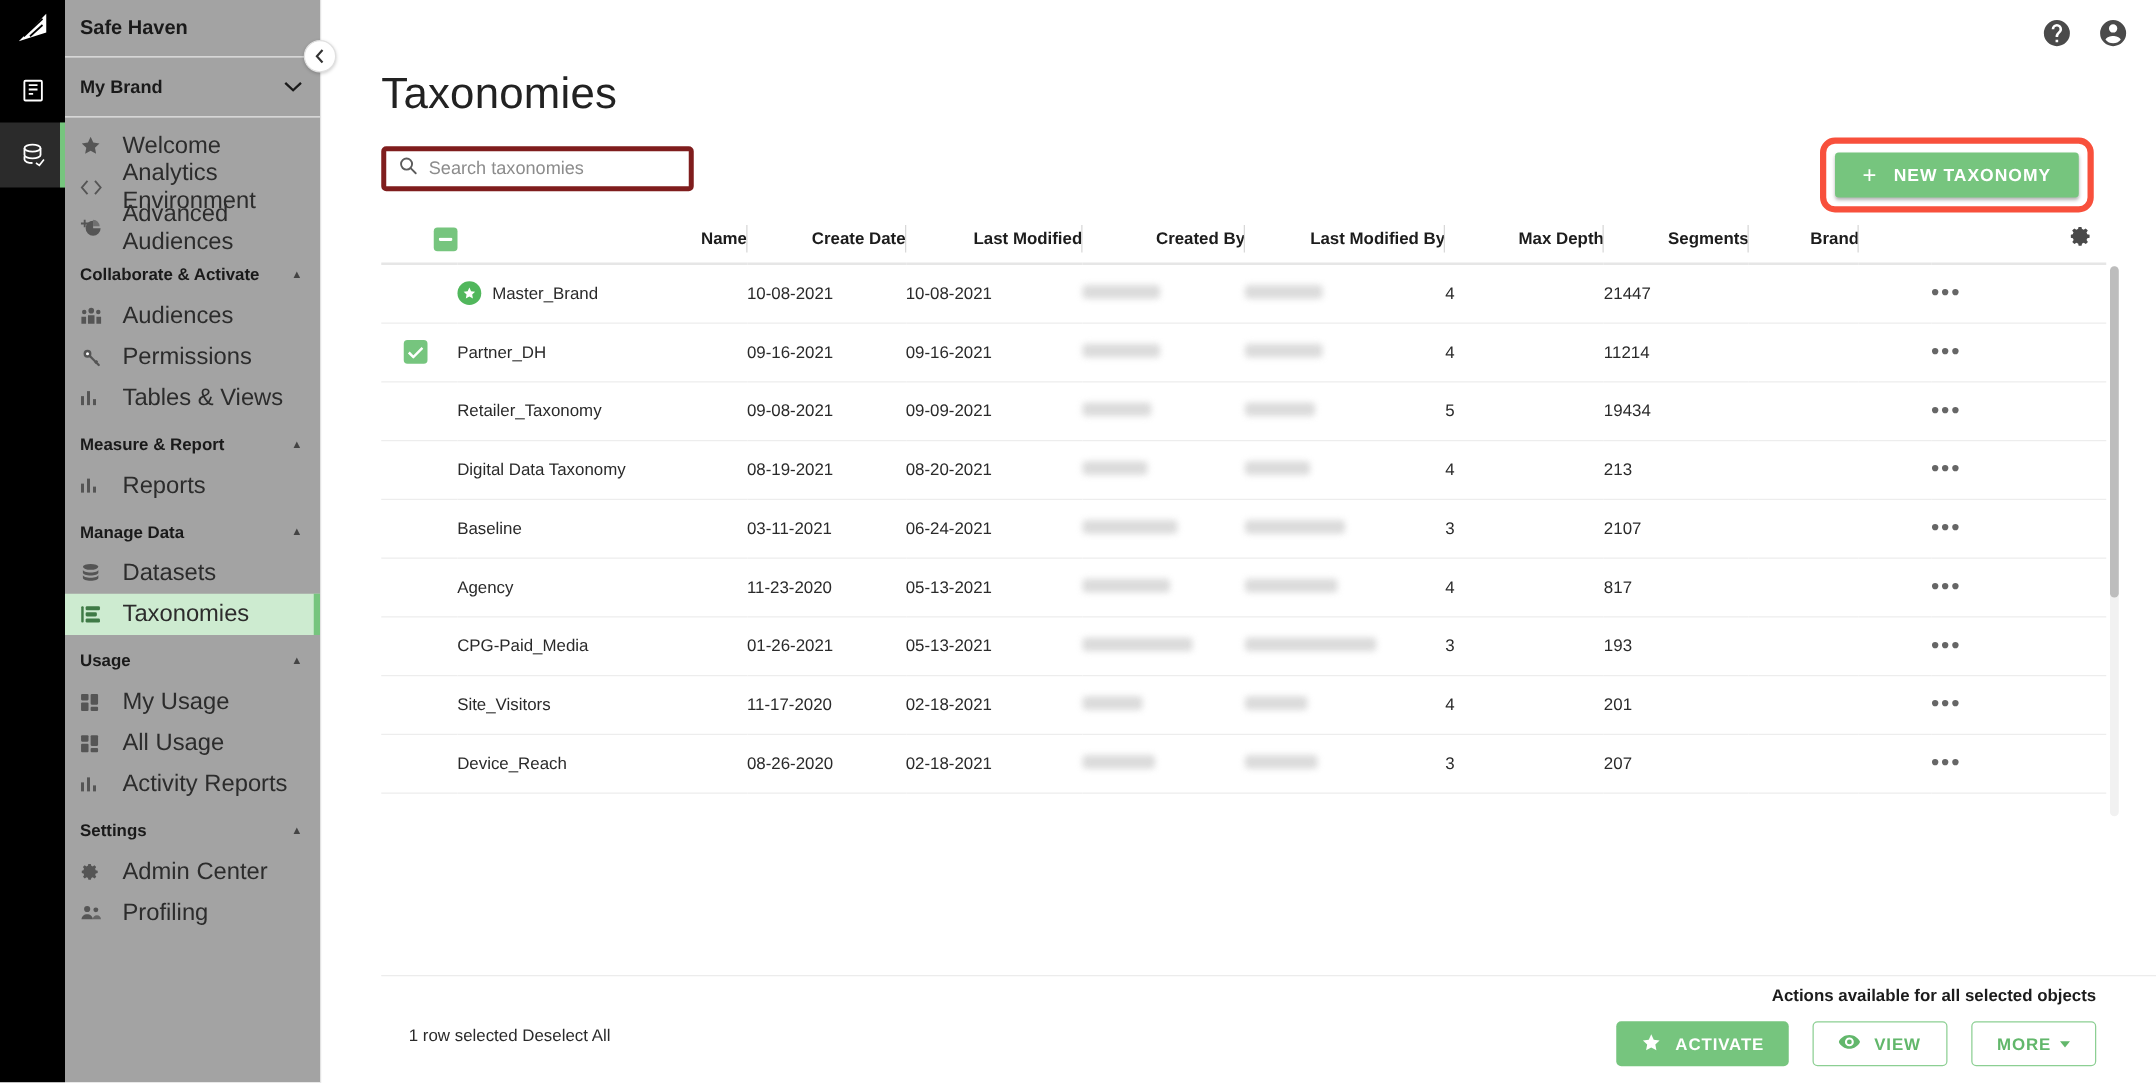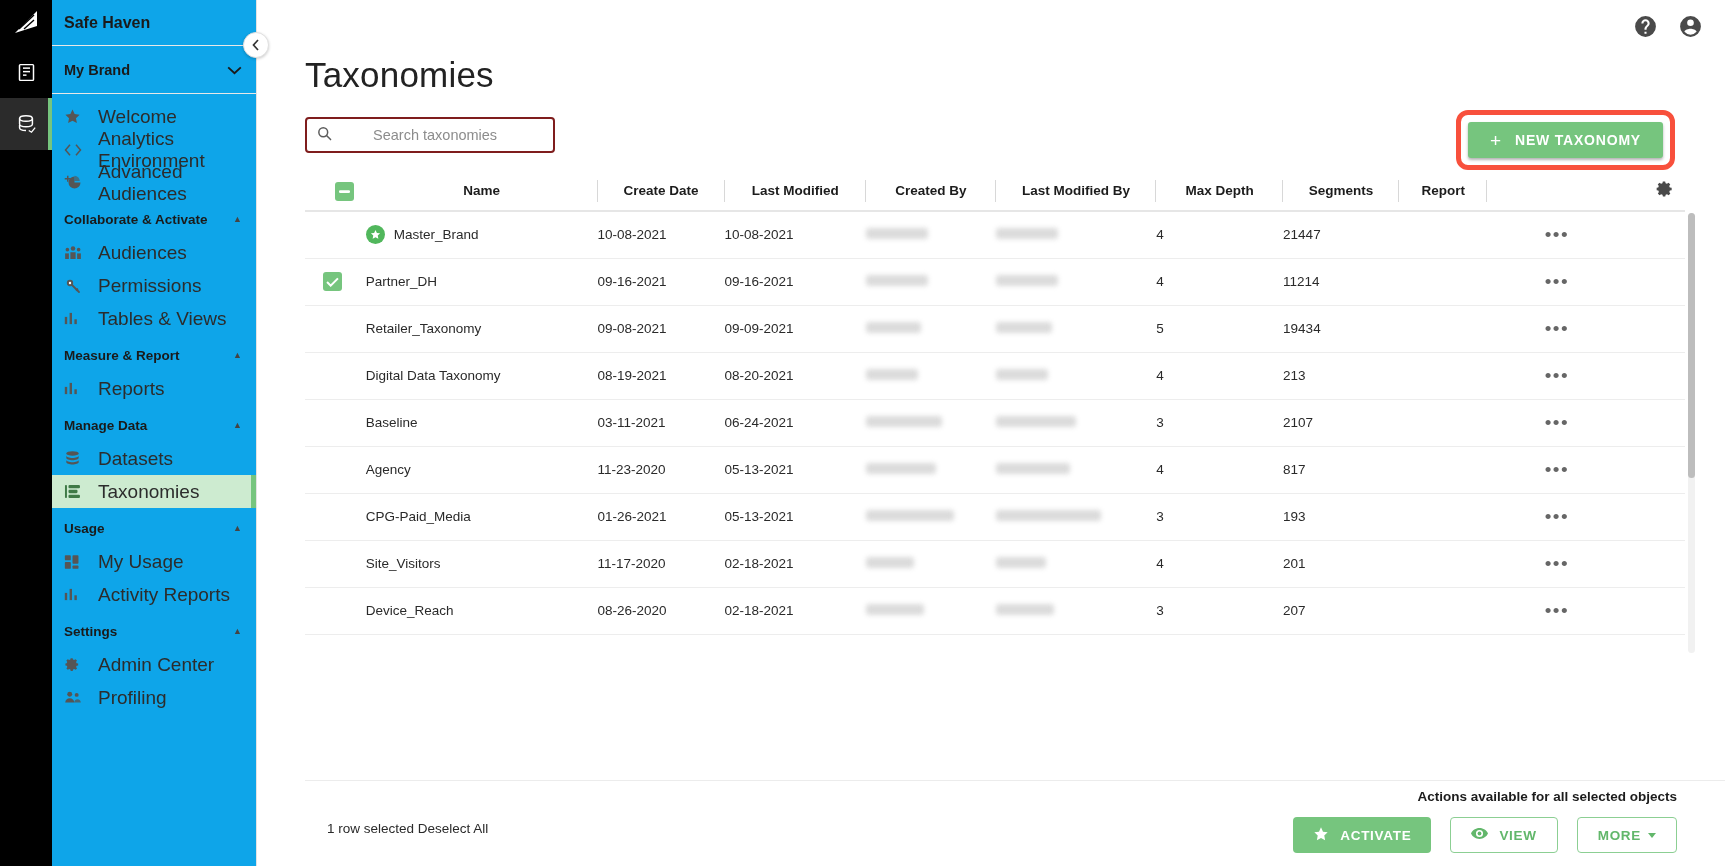--- a/index.html
+++ b/index.html
@@ -46,21 +46,21 @@
     right: 0; top: 0;
     width: 4px; height: 52px;
     background: #76c57e;
   }
 
   
   .sidebar {
     width: 205px;
     flex: 0 0 205px;
     height: 866px;
-    background: #0ea5e9;
+    background: #a3a3a3;
     border-right: 1px solid #e3e3e3;
     position: relative;
     overflow: hidden;
   }
   .sidebar-title {
     height: 46px;
     display: flex; align-items: center;
     padding-left: 12px;
     font-size: 16px;
     font-weight: bold;
@@ -150,26 +150,25 @@
   }
 
   .toolbar-row {
     margin-top: 22px;
     height: 36px;
     display: flex; align-items: center;
     position: relative;
   }
   .search-box {
     width: 250px; height: 36px;
-    border: 2px solid #7f1d1d;
+    border: 4px solid #7f1d1d;
     border-radius: 4px;
     display: flex; align-items: center;
     padding: 0 10px;
     background: #fff;
-    gap: 32px;
   }
   .search-box svg { color: #5c5c5c; flex: 0 0 auto; }
   .search-box input {
     border: none; outline: none;
     font-size: 14.5px;
     color: #777;
     margin-left: 9px;
     width: 100%;
     font-family: "Liberation Sans", sans-serif;
     background: transparent;
@@ -208,21 +207,21 @@
     margin-top: 18px;
     width: 1380px;
     position: relative;
   }
   table.tax { width: 100%; border-collapse: collapse; table-layout: fixed; }
   table.tax thead th {
     height: 40px;
     font-size: 13.5px;
     font-weight: bold;
     color: #1c1c1c;
-    text-align: center;
+    text-align: right;
     vertical-align: middle;
     border-bottom: 2px solid #e6e6e6;
     position: relative;
     padding: 0;
   }
   table.tax thead th.sep::before {
     content: "";
     position: absolute;
     left: -1px; top: 9px;
     width: 1px; height: 22px;
@@ -534,20 +533,31 @@
           <svg width="17" height="16" viewBox="0 0 20 18" fill="currentColor">
               <rect x="1" y="1" width="7" height="6" rx="1"></rect>
               <rect x="10" y="1" width="7" height="10" rx="1"></rect>
               <rect x="1" y="9" width="7" height="8" rx="1"></rect>
               <rect x="10" y="13" width="7" height="4" rx="1"></rect>
             </svg>
         </span>
         <span>My Usage</span>
       </div>
 
+      <div class="nav-item">
+        <span class="ic">
+          <svg width="17" height="16" viewBox="0 0 20 18" fill="currentColor">
+              <rect x="1" y="1" width="7" height="6" rx="1"></rect>
+              <rect x="10" y="1" width="7" height="10" rx="1"></rect>
+              <rect x="1" y="9" width="7" height="8" rx="1"></rect>
+              <rect x="10" y="13" width="7" height="4" rx="1"></rect>
+            </svg>
+        </span>
+        <span>All Usage</span>
+      </div>
 
       <div class="nav-item">
         <span class="ic">
           <svg width="16" height="15" viewBox="0 0 20 18" fill="currentColor">
               <rect x="1" y="7" width="3" height="9"></rect>
               <rect x="7" y="2" width="3" height="14"></rect>
               <rect x="13" y="10" width="3" height="6"></rect>
             </svg>
         </span>
         <span>Activity Reports</span>
@@ -656,21 +666,21 @@
                   </svg>
               </span>
             </th>
             <th>Name</th>
             <th class="sep">Create Date</th>
             <th class="sep">Last Modified</th>
             <th class="sep">Created By</th>
             <th class="sep">Last Modified By</th>
             <th class="sep">Max Depth</th>
             <th class="sep">Segments</th>
-            <th class="sep">Report</th>
+            <th class="sep">Brand</th>
             <th class="sep"></th>
             <th></th>
           </tr>
         </thead>
         <tbody id="tax-body">
             <tr>
               <td class="cb-cell"><span class="chk empty"></span></td>
               <td>
                 <span class="name-cell">
                   <span class="star-badge">

